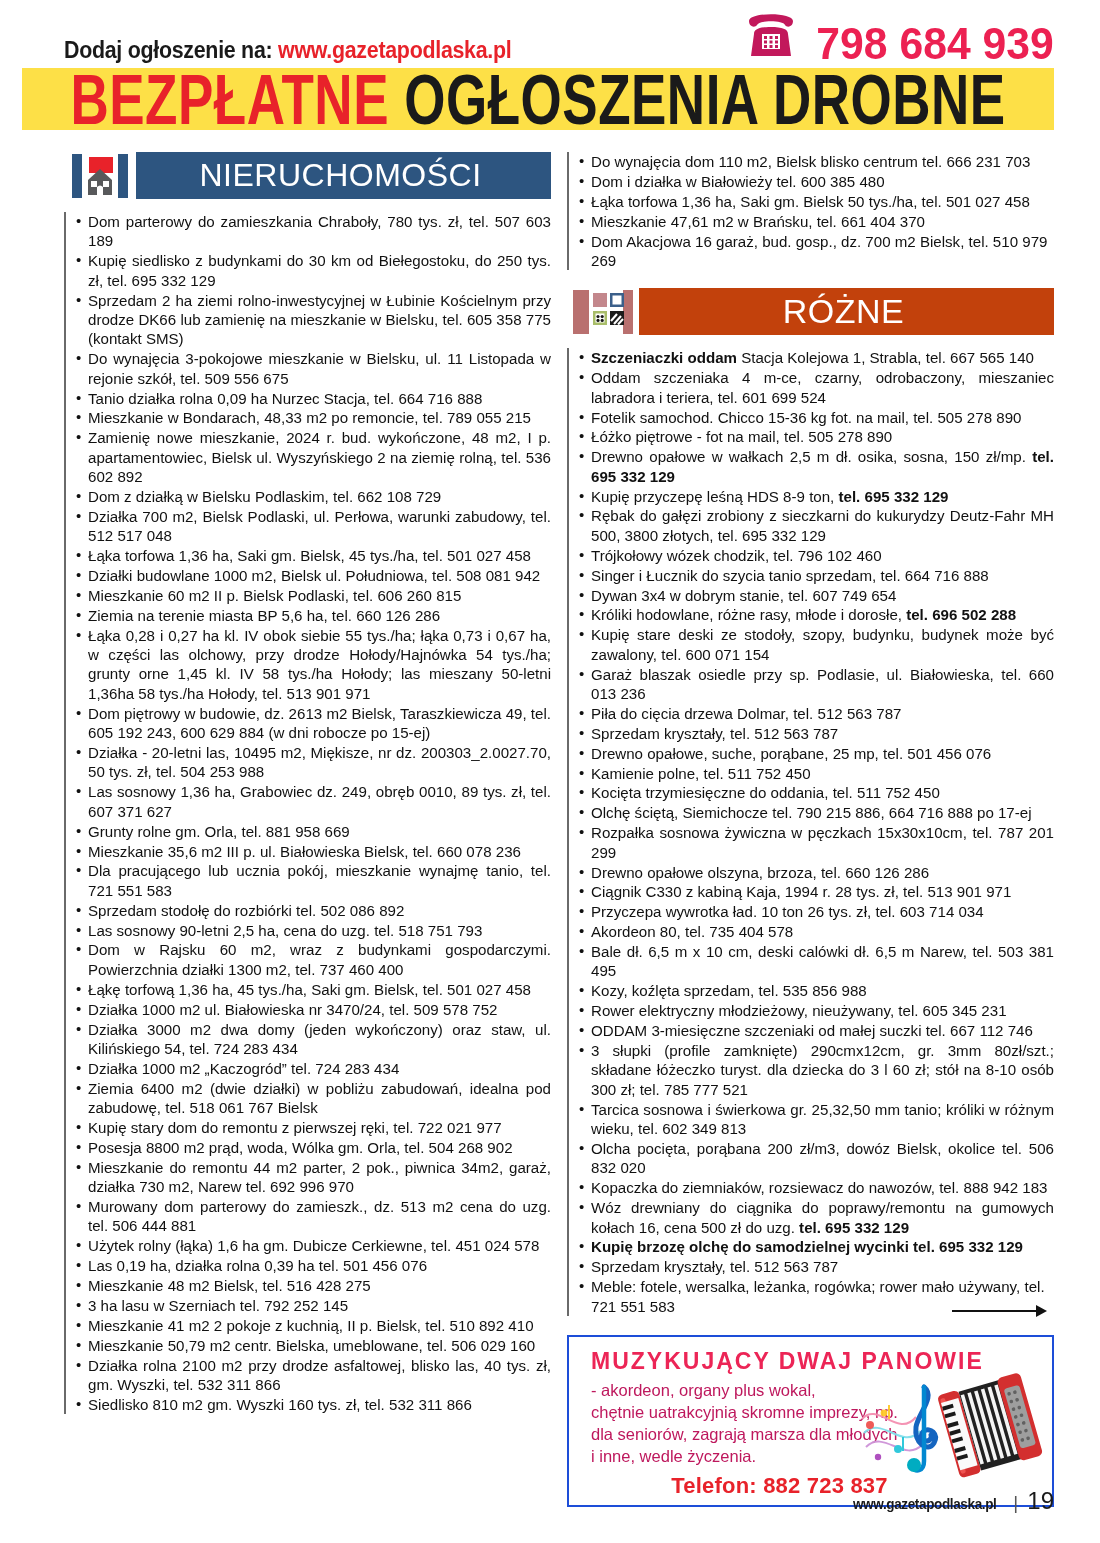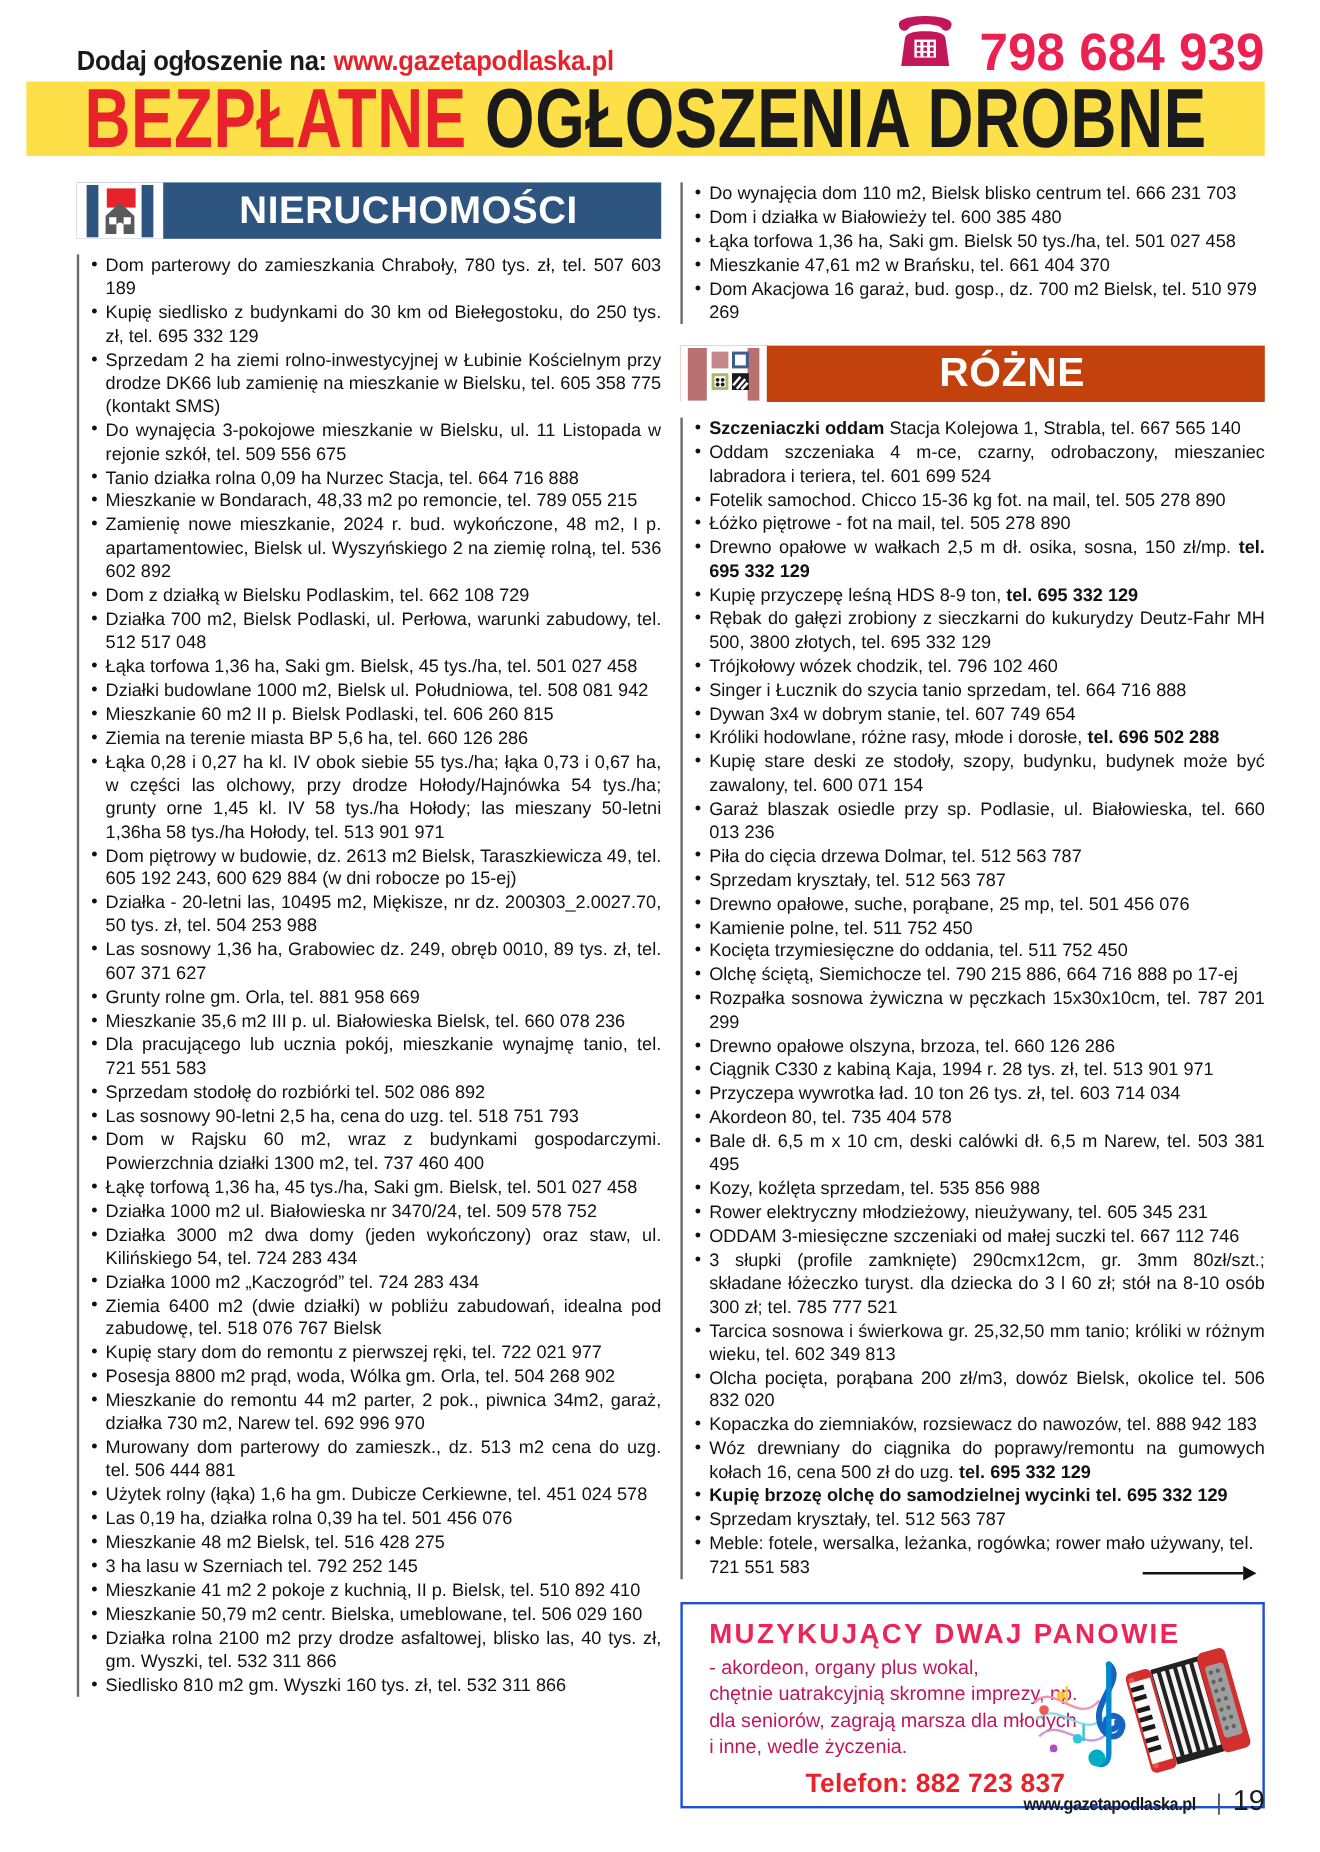--- a/index.html
+++ b/index.html
@@ -109,21 +109,21 @@
   }
   .sec-head.nieruchomosci .sec-icon { background: #ffffff; }
   .sec-head.rozne .sec-icon { background: #ffffff; }
   .sec-title {
     flex: 1;
     display: flex;
     align-items: center;
     justify-content: center;
     color: #ffffff;
     font-size: 33px;
-    font-weight: bold;
+    font-weight: normal;
     letter-spacing: 0.5px;
     padding-right: 6px;
   }
   .sec-head.nieruchomosci .sec-title { font-size: 32px; }
   .sec-head.rozne .sec-title { font-size: 34px; }
 
   
   .adlist {
     border-left: 2px solid #6a6a6a;
     padding-left: 9px;
@@ -298,21 +298,21 @@
           <li>Grunty rolne gm. Orla, tel. 881 958 669</li>
           <li>Mieszkanie 35,6 m2 III p. ul. Białowieska Bielsk, tel. 660 078 236</li>
           <li>Dla pracującego lub ucznia pokój, mieszkanie wynajmę tanio, tel. 721 551 583</li>
           <li>Sprzedam stodołę do rozbiórki tel. 502 086 892</li>
           <li>Las sosnowy 90-letni 2,5 ha, cena do uzg. tel. 518 751 793</li>
           <li>Dom w Rajsku 60 m2, wraz z budynkami gospodarczymi. Powierzchnia działki 1300 m2, tel. 737 460 400</li>
           <li>Łąkę torfową 1,36 ha, 45 tys./ha, Saki gm. Bielsk, tel. 501 027 458</li>
           <li>Działka 1000 m2 ul. Białowieska nr 3470/24, tel. 509 578 752</li>
           <li>Działka 3000 m2 dwa domy (jeden wykończony) oraz staw, ul. Kilińskiego 54, tel. 724 283 434</li>
           <li>Działka 1000 m2 „Kaczogród” tel. 724 283 434</li>
-          <li>Ziemia 6400 m2 (dwie działki) w pobliżu zabudowań, idealna pod zabudowę, tel. 518 076 767 Bielsk</li>
+          <li>Ziemia 6400 m2 (dwie działki) w pobliżu zabudowań, idealna pod zabudowę, tel. 518 061 767 Bielsk</li>
           <li>Kupię stary dom do remontu z pierwszej ręki, tel. 722 021 977</li>
           <li>Posesja 8800 m2 prąd, woda, Wólka gm. Orla, tel. 504 268 902</li>
           <li>Mieszkanie do remontu 44 m2 parter, 2 pok., piwnica 34m2, garaż, działka 730 m2, Narew tel. 692 996 970</li>
           <li>Murowany dom parterowy do zamieszk., dz. 513 m2 cena do uzg. tel. 506 444 881</li>
           <li>Użytek rolny (łąka) 1,6 ha gm. Dubicze Cerkiewne, tel. 451 024 578</li>
           <li>Las 0,19 ha, działka rolna 0,39 ha tel. 501 456 076</li>
           <li>Mieszkanie 48 m2 Bielsk, tel. 516 428 275</li>
           <li>3 ha lasu w Szerniach tel. 792 252 145</li>
           <li>Mieszkanie 41 m2 2 pokoje z kuchnią, II p. Bielsk, tel. 510 892 410</li>
           <li>Mieszkanie 50,79 m2 centr. Bielska, umeblowane, tel. 506 029 160</li>

